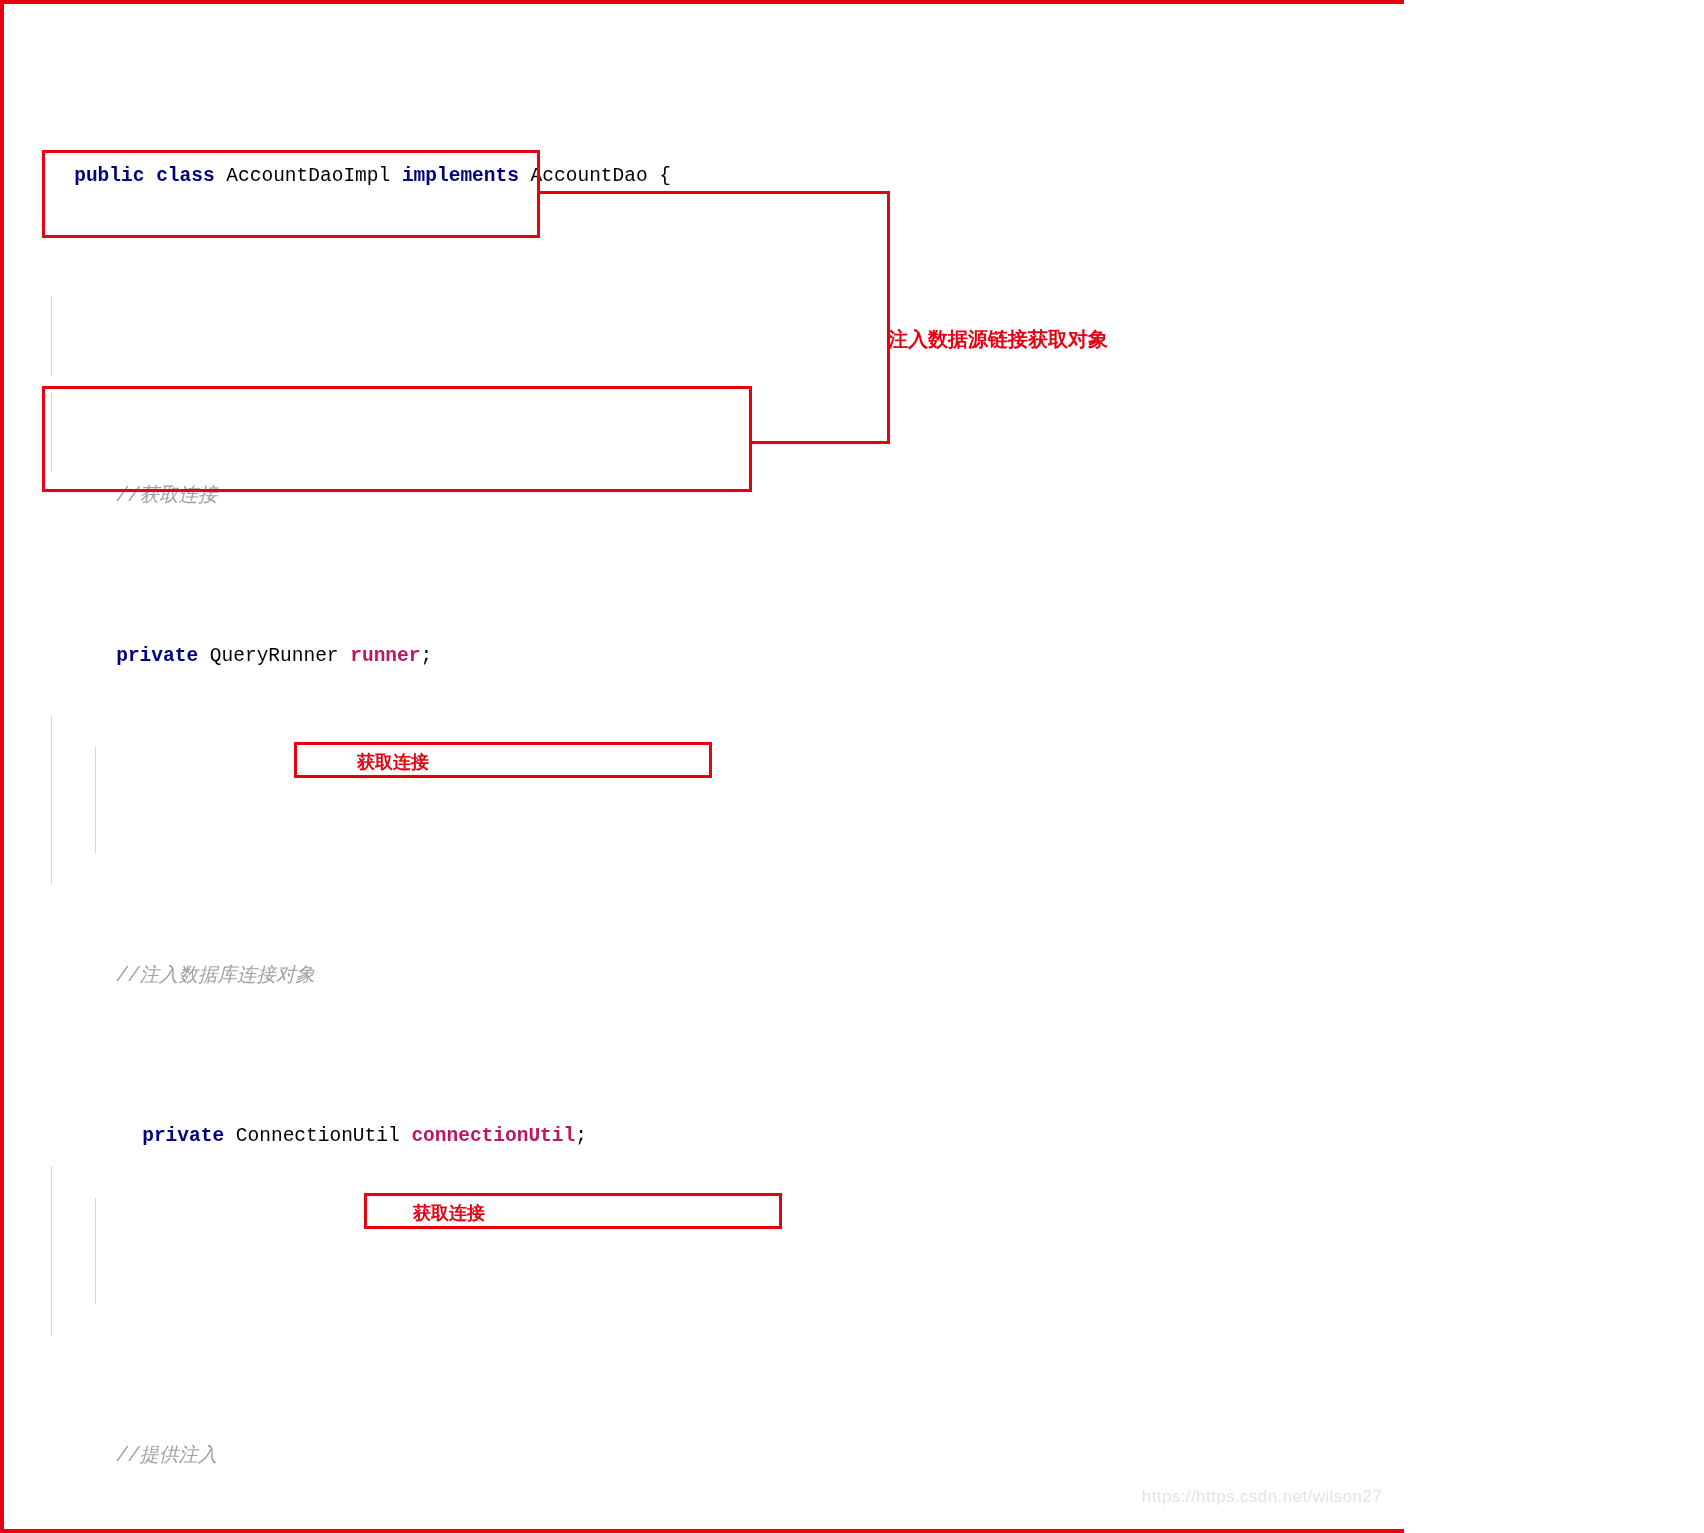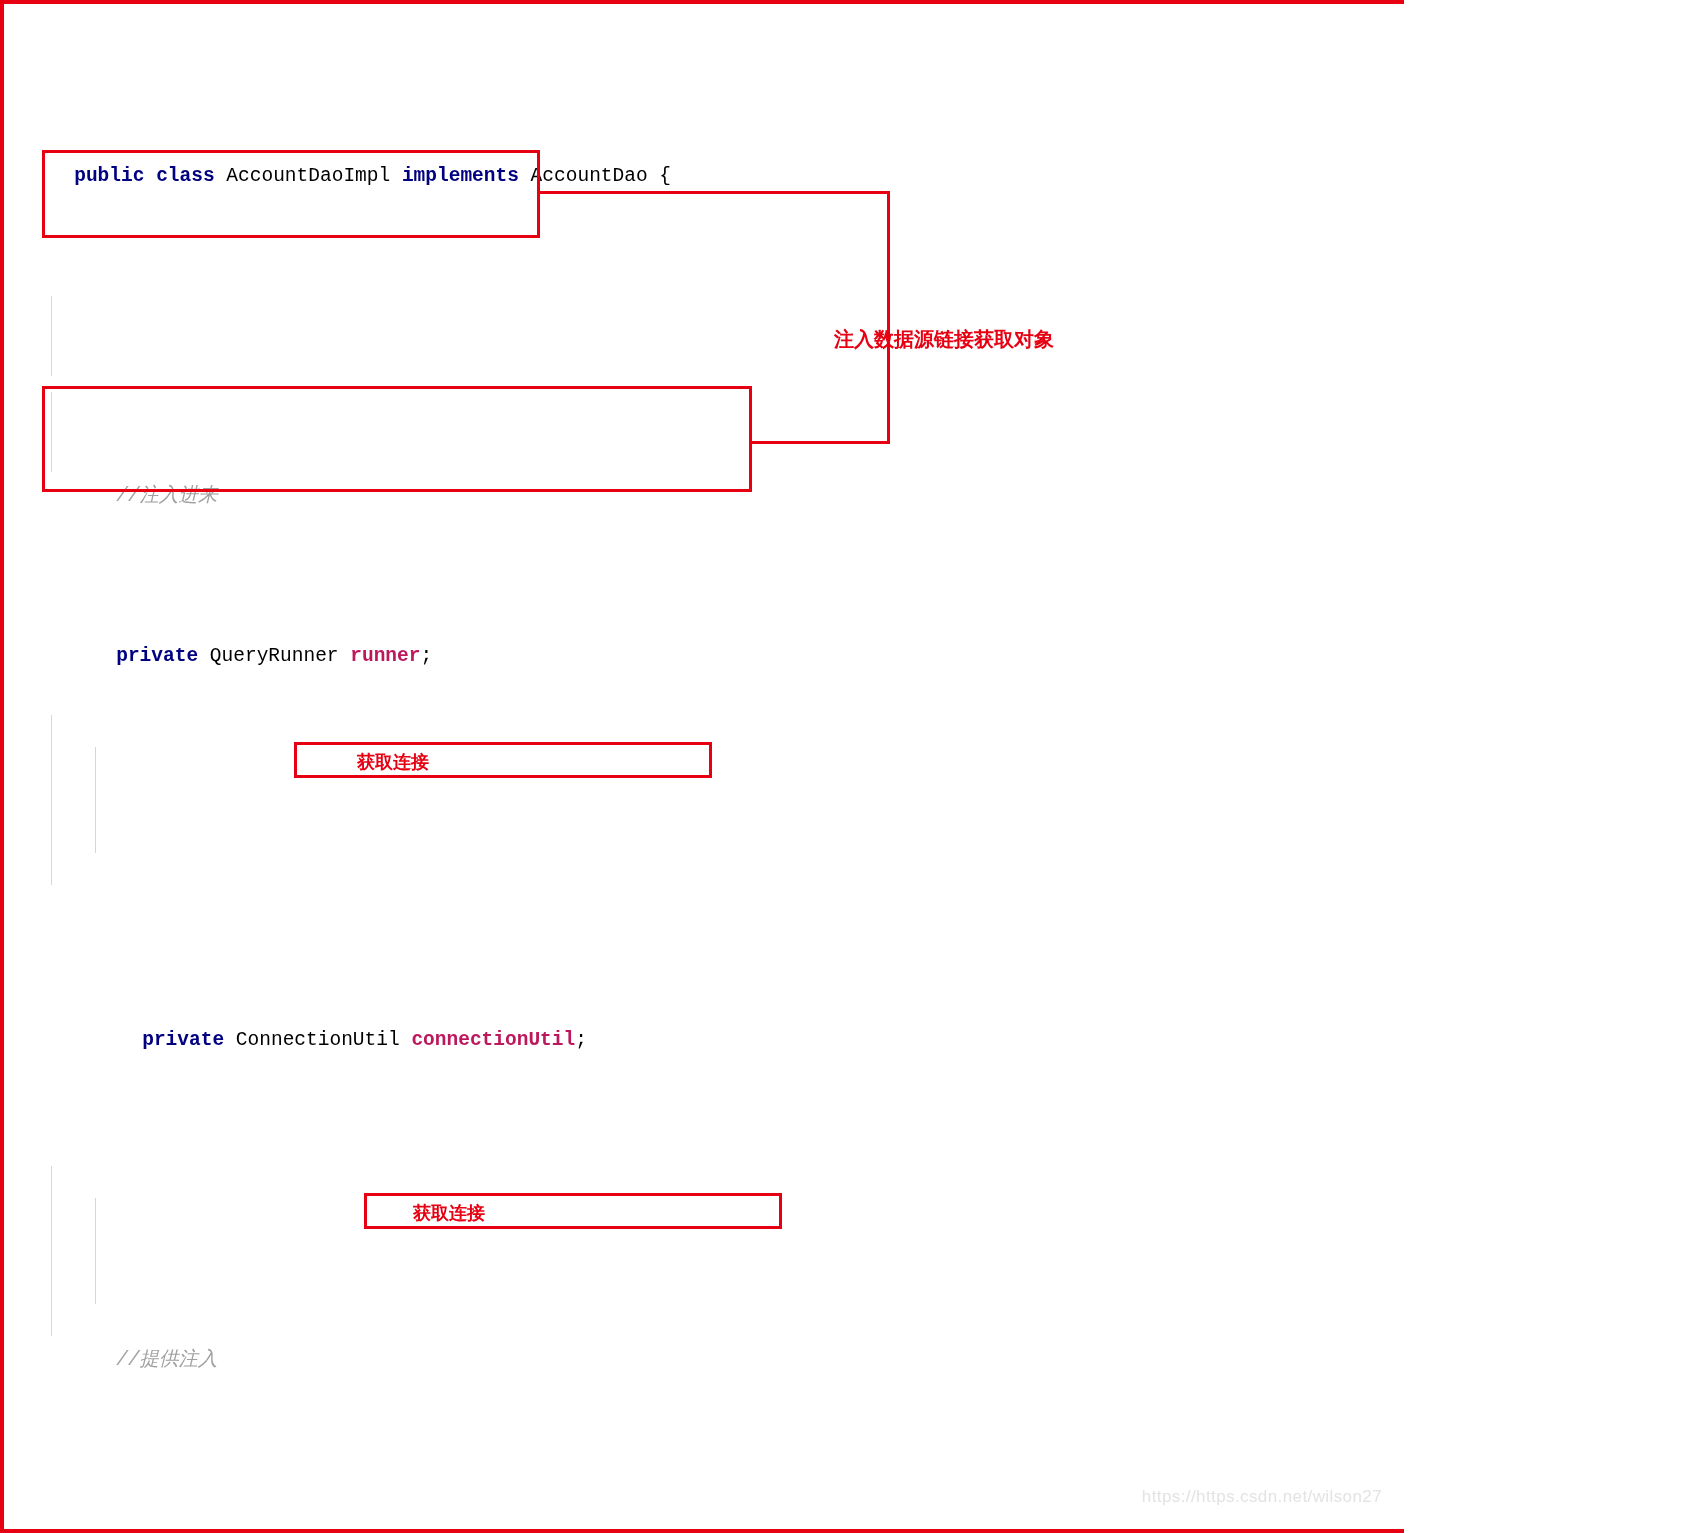--- a/index.html
+++ b/index.html
@@ -112,32 +112,35 @@
     
     <div class="line" style="padding-left:4px;">
       <span class="kw">public</span><span class="plain"> </span><span class="kw">class</span><span class="plain"> AccountDaoImpl </span><span class="kw">implements</span><span class="plain"> AccountDao {</span>
     </div>
 
     
     <div class="line"></div>
 
     
     <div class="line" style="padding-left:46px;">
-      <span class="cmt">//注入进来</span>
+      <span class="cmt">//获取连接</span>
     </div>
 
     
     <div class="line" style="padding-left:46px;">
       <span class="kw">private</span><span class="plain"> QueryRunner </span><span class="field">runner</span><span class="plain">;</span>
     </div>
 
     
     <div class="line"></div>
 
     
+    <div class="line" style="padding-left:46px;">
+      <span class="cmt">//注入数据库连接对象</span>
+    </div>
 
     
     <div class="line" style="padding-left:72px;">
       <span class="kw">private</span><span class="plain"> ConnectionUtil </span><span class="field">connectionUtil</span><span class="plain">;</span>
     </div>
 
     
     <div class="line"></div>
 
     
@@ -244,21 +247,21 @@
   <div class="guide" style="left:95px; top:747px; height:106px;"></div>
   <div class="guide" style="left:51px; top:1166px; height:170px;"></div>
   <div class="guide" style="left:95px; top:1198px; height:106px;"></div>
 
   <div class="redbox" style="left:42px; top:150px; width:498px; height:88px;"></div>
 
   <div class="redline" style="left:538px; top:191px; width:352px; height:3px;"></div>
   <div class="redline" style="left:887px; top:191px; width:3px; height:253px;"></div>
   <div class="redline" style="left:750px; top:441px; width:140px; height:3px;"></div>
 
-  <div class="redlabel" style="left:834px; top:326px;">注入数据源链接获取对象</div>
+  <div class="redlabel" style="left:888px; top:326px;">注入数据源链接获取对象</div>
 
   <div class="redbox" style="left:42px; top:386px; width:710px; height:106px;"></div>
 
   <div class="redbox" style="left:294px; top:742px; width:418px; height:36px;"></div>
   <div class="redlabel small" style="left:357px; top:718px;">获取连接</div>
 
   <div class="redbox" style="left:364px; top:1193px; width:418px; height:36px;"></div>
   <div class="redlabel small" style="left:413px; top:1169px;">获取连接</div>
 
   <div id="watermark">https://https.csdn.net/wilson27</div>

